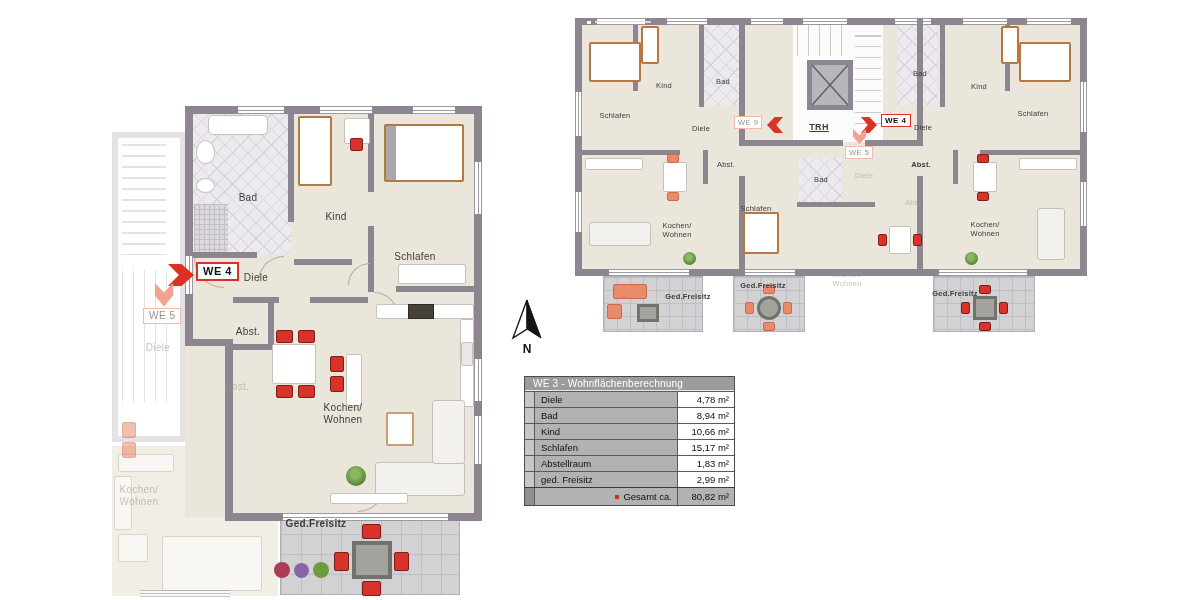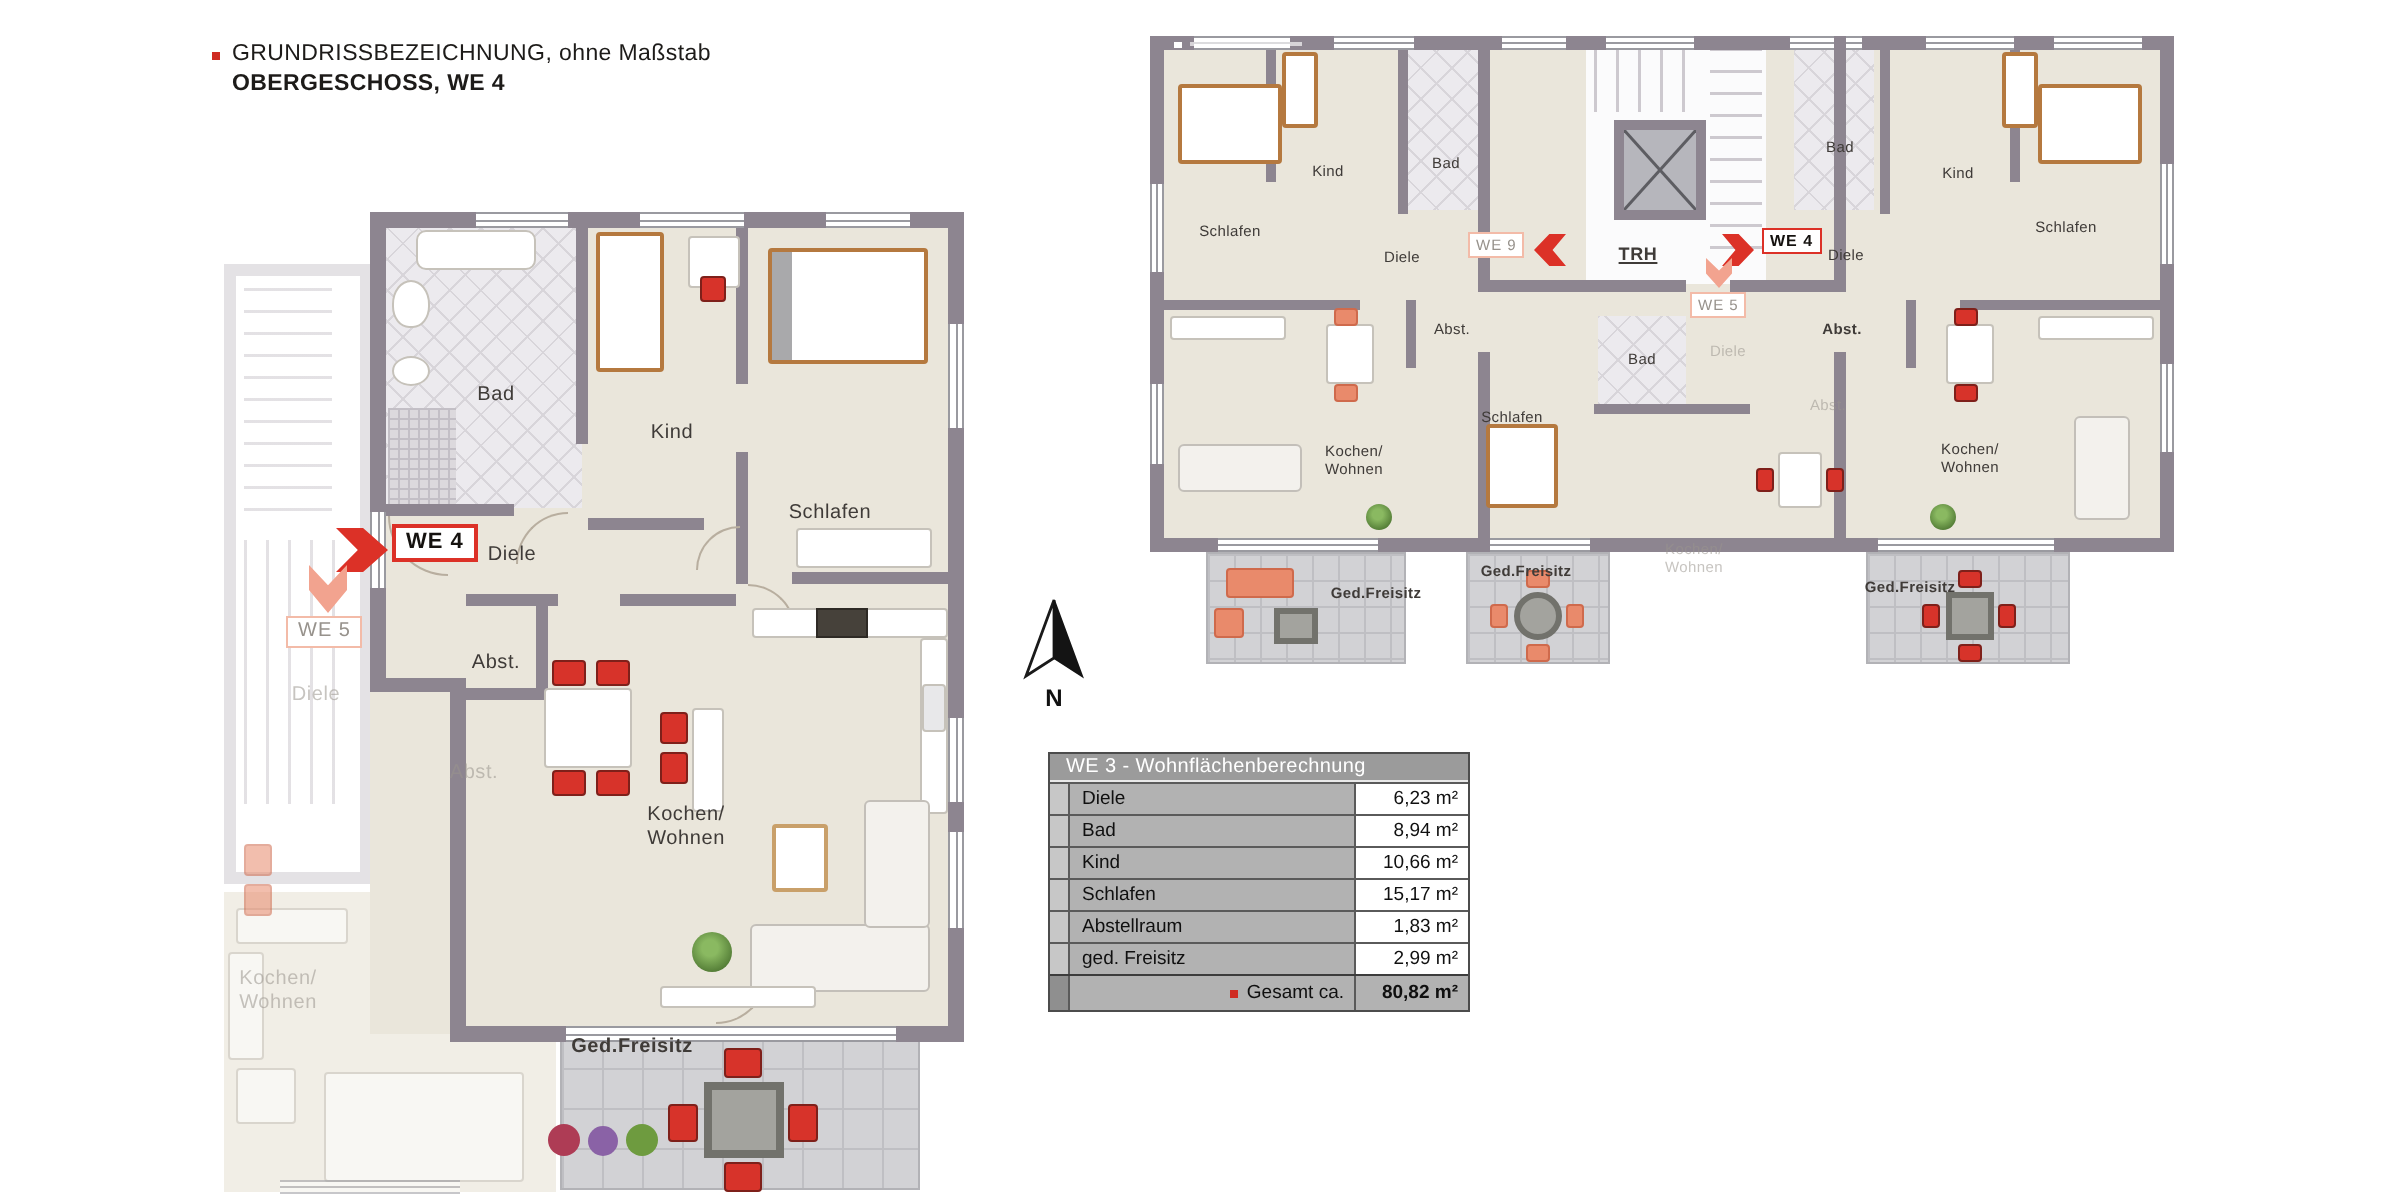--- a/index.html
+++ b/index.html
@@ -60,35 +60,28 @@
   .atable{position:absolute;left:524px;top:376px;width:211px;border:1px solid #4c4c4c;font-size:9.5px;color:#101010;}
   .t-header{height:14px;background:#9b9b9b;color:#fff;display:flex;align-items:center;padding-left:8px;font-size:10px;letter-spacing:.2px;border-bottom:1px solid #e9e9e9;}
   .t-row{display:flex;height:16px;border-top:1px solid #5a5a5a;}
   .t-row:first-of-type{border-top:none;}
   .t-stripe{width:10px;background:#c7c7c7;border-right:1px solid #5a5a5a;}
   .t-label{flex:1;background:#b2b2b2;display:flex;align-items:center;padding-left:6px;border-right:1px solid #5a5a5a;}
   .t-value{width:56px;background:#fff;display:flex;align-items:center;justify-content:flex-end;padding-right:5px;}
   .t-total{height:18px;border-top:1px solid #3c3c3c;}
   .t-total .t-stripe{background:#8f8f8f;}
   .t-total .t-label{justify-content:flex-end;padding-right:5px;background:#b2b2b2;}
-  .t-total .t-value{background:#b2b2b2;font-weight:bold;}
+  .t-total .t-value{background:#b2b2b2;font-weight:normal;}
   .rdot{display:inline-block;width:4px;height:4px;background:#cf2b22;margin-right:4px;}
 </style>
 </head>
 <body>
 
 <div class="stage">
 
-  <div class="legend">
-    <span class="dot"></span>
-    <div>
-      <div class="l1">GRUNDRISSBEZEICHNUNG, ohne Maßstab</div>
-      <div class="l2">OBERGESCHOSS, WE 4</div>
-    </div>
-  </div>
 
   <div class="plan-detail">
 
     <i class="faded" style="left:2px;top:28px;width:74px;height:310px;background:#fff;border:6px solid var(--wall-light);"></i>
     <i class="stv faded" style="left:12px;top:40px;width:44px;height:118px;"></i>
     <i class="sth faded" style="left:12px;top:166px;width:54px;height:132px;"></i>
 
     <i class="floorf" style="left:2px;top:342px;width:166px;height:150px;"></i>
     <i class="furn faded" style="left:8px;top:350px;width:56px;height:18px;"></i>
     <i class="furn faded" style="left:4px;top:372px;width:18px;height:54px;"></i>
@@ -328,21 +321,21 @@
       <polygon points="20,2 34,40 20,31" fill="#141414" stroke="#141414" stroke-width="1"></polygon>
     </svg>
     <span class="n">N</span>
   </div>
 
   <div class="atable">
     <div class="t-header">WE 3 - Wohnflächenberechnung</div>
     <div class="t-row">
       <div class="t-stripe"></div>
       <div class="t-label">Diele</div>
-      <div class="t-value">6,23 m²</div>
+      <div class="t-value">4,78 m²</div>
     </div>
     <div class="t-row">
       <div class="t-stripe"></div>
       <div class="t-label">Bad</div>
       <div class="t-value">8,94 m²</div>
     </div>
     <div class="t-row">
       <div class="t-stripe"></div>
       <div class="t-label">Kind</div>
       <div class="t-value">10,66 m²</div>

